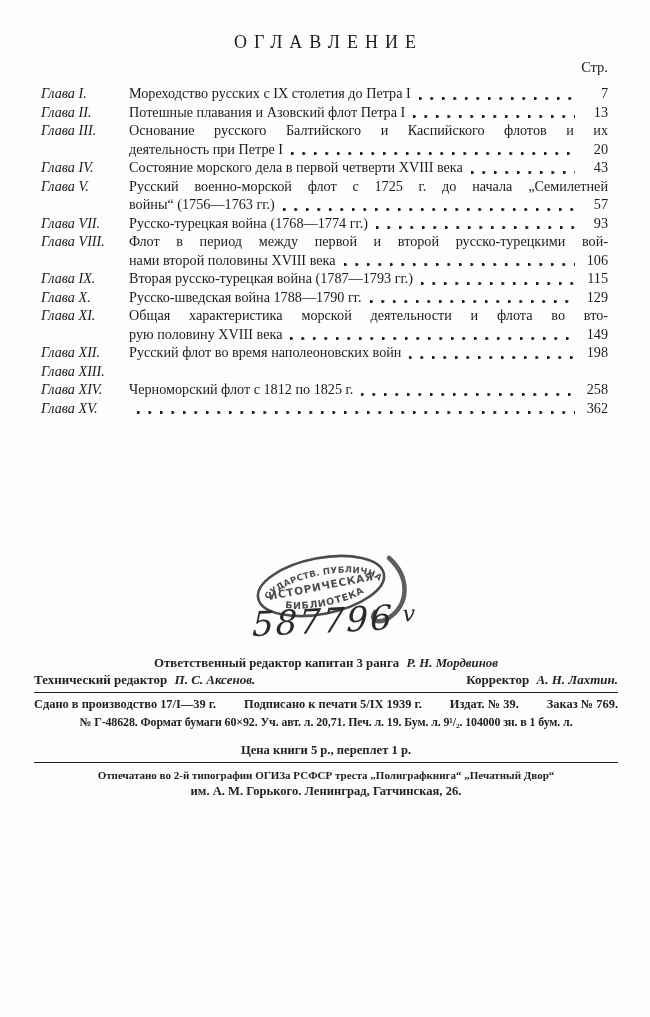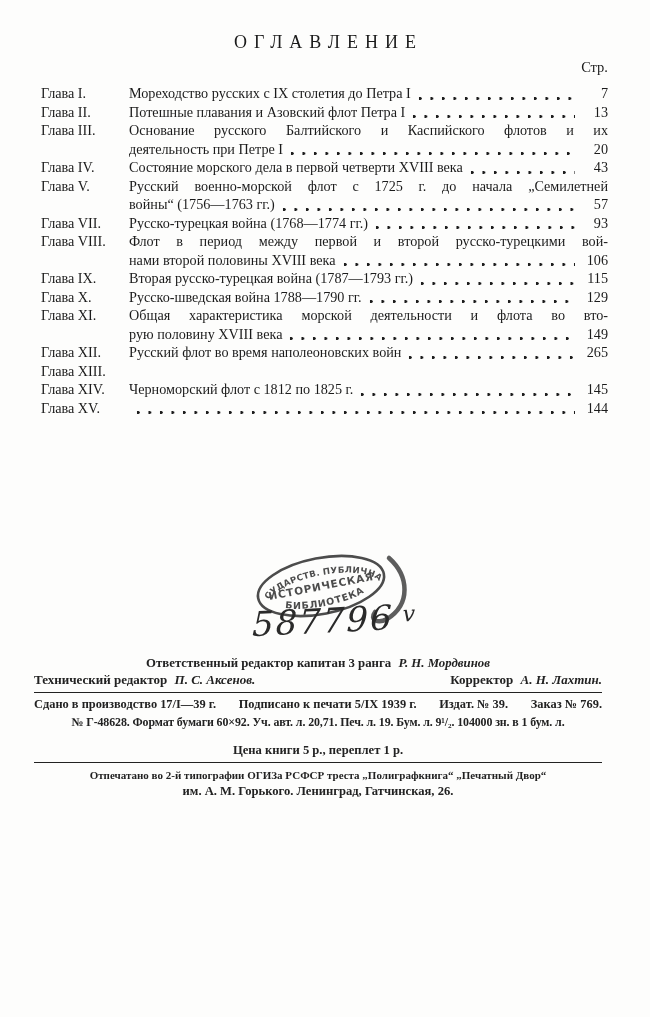--- a/index.html
+++ b/index.html
@@ -19,21 +19,21 @@
   }
   .col-header{
     position:absolute;top:60px;right:42px;
     font-size:14.5px;line-height:1.1;
   }
   .toc{
     position:absolute;top:84px;left:41px;width:567px;
     font-size:14.2px;line-height:18.5px;
   }
   .entry{display:grid;grid-template-columns:88px 1fr;}
-  .entry .label{white-space:nowrap;}
+  .entry .label{font-style:italic;white-space:nowrap;}
   .toc-line-mid{
     text-align:justify;text-align-last:justify;text-justify:inter-word;
   }
   .toc-line-last{display:flex;align-items:baseline;}
   .toc-line-last .txt{white-space:nowrap;}
   .leader{
     flex:1 1 auto;min-width:0;height:13px;align-self:flex-end;
     margin:0 3px 1px 7px;
     background-image:radial-gradient(circle at 2.2px 9.5px,#1b1b1b 1.25px,rgba(0,0,0,0) 1.7px);
     background-size:11.5px 13px;background-repeat:repeat-x;
@@ -47,21 +47,21 @@
     position:absolute;left:252px;top:600px;
     font-family:"DejaVu Serif",serif;font-style:italic;
     font-size:34px;letter-spacing:2px;color:#2a2a2a;
     transform:rotate(-3deg) skewX(-4deg);white-space:nowrap;
   }
   .handwritten .mark{
     display:inline-block;font-size:22px;margin-left:9px;transform:translateY(-7px);
   }
 
   .colophon{
-    position:absolute;left:34px;right:48px;top:655px;
+    position:absolute;left:34px;right:32px;top:655px;
     font-weight:bold;color:#222;
   }
   .ed-center{text-align:center;font-size:12.8px;line-height:16px;}
   .ed-row{display:flex;justify-content:space-between;font-size:13px;line-height:16px;margin-top:1px;}
   .name-italic{font-style:italic;margin-left:4px;font-weight:bold;}
   .rule{border:none;border-top:1.6px solid #222;margin:4px 0 4px 0;}
   .prod-row1{display:flex;justify-content:space-between;font-size:12.4px;line-height:15px;white-space:nowrap;gap:10px;}
   .prod-row2{font-size:11.9px;line-height:15px;text-align:center;white-space:nowrap;margin-top:3px;letter-spacing:-0.1px;}
   .prod-row3{font-size:12.6px;line-height:15px;text-align:center;margin-top:13px;}
   .printer1{font-size:11px;line-height:16px;text-align:center;margin-top:3px;}
@@ -191,46 +191,46 @@
           </div>
         </span>
   </div>
 
   <div class="entry">
     <span class="label">Глава XII.</span>
     <span class="body">
           <div class="toc-line toc-line-last">
             <span class="txt">Русский флот во время наполеоновских войн</span>
             <span class="leader"></span>
-            <span class="pg">265</span>
+            <span class="pg">198</span>
           </div>
         </span>
   </div>
 
   <div class="entry">
     <span class="label">Глава XIII.</span>
   </div>
 
   <div class="entry">
     <span class="label">Глава XIV.</span>
     <span class="body">
           <div class="toc-line toc-line-last">
             <span class="txt">Черноморский флот с 1812 по 1825 г.</span>
             <span class="leader"></span>
-            <span class="pg">145</span>
+            <span class="pg">258</span>
           </div>
         </span>
   </div>
 
   <div class="entry">
     <span class="label">Глава XV.</span>
     <span class="body">
           <div class="toc-line toc-line-last">
             <span class="leader"></span>
-            <span class="pg">144</span>
+            <span class="pg">362</span>
           </div>
         </span>
   </div>
 </div>
 
   <svg class="stamp-svg" viewBox="0 0 200 94" xmlns="http://www.w3.org/2000/svg">
     <g transform="rotate(-11 78 46)" opacity="0.88">
       <ellipse cx="78" cy="46" rx="64" ry="28" fill="none" stroke="#343434" stroke-width="2.6"></ellipse>
       <path id="arcTop" d="M 22 52 A 58 21 0 0 1 134 50" fill="none"></path>
       <path id="arcBot" d="M 30 56 A 51 15 0 0 0 128 55" fill="none"></path>

